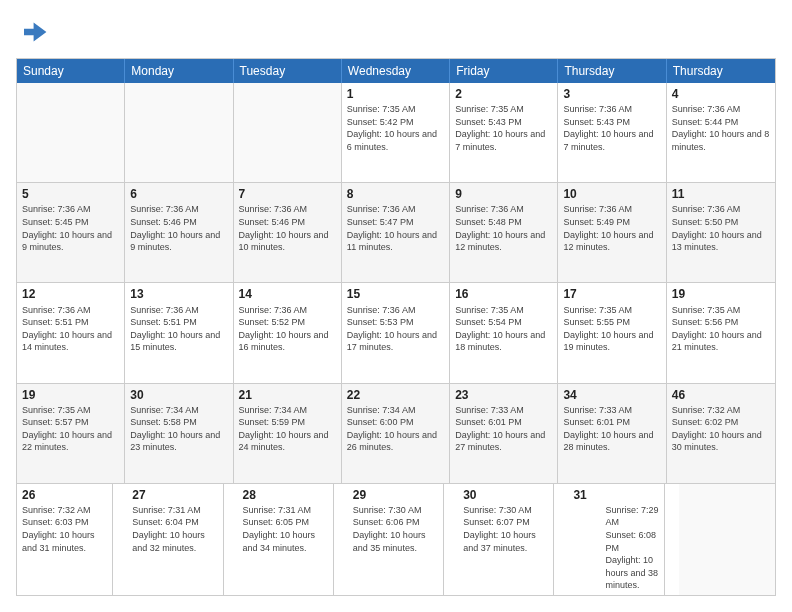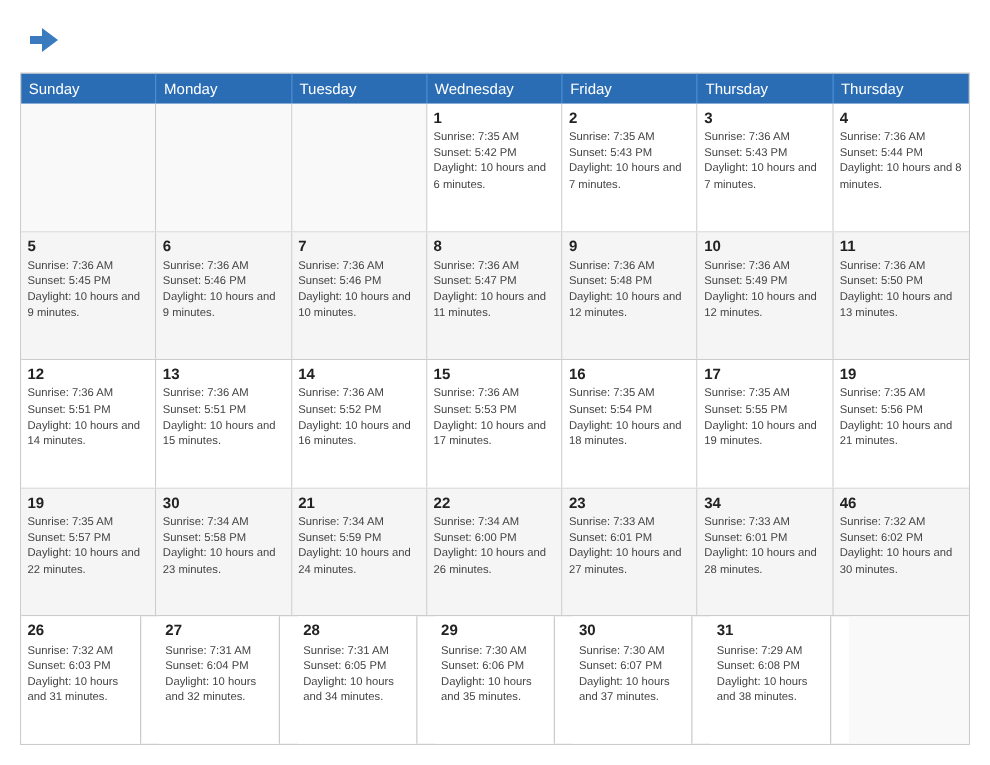--- a/index.html
+++ b/index.html
@@ -331,21 +331,21 @@
 Daylight: 10 hours and 35 minutes.</div>
           </div>
           <div class="cal-cell">
             <span class="day-num">30</span>
             <div class="cell-text" style="white-space: pre-line;">Sunrise: 7:30 AM
 Sunset: 6:07 PM
 Daylight: 10 hours and 37 minutes.</div>
           </div>
           <div class="cal-cell">
             <span class="day-num">31</span>
-            <div class="cell-text" style="white-space: pre-line;">Sunrise: 7:29 AM
+            <div class="cell-text" style="white-space: pre-line; margin-left: 32px;">Sunrise: 7:29 AM
 Sunset: 6:08 PM
 Daylight: 10 hours and 38 minutes.</div>
           </div>
           <div class="cal-cell empty"></div>
         </div>
       </div>
   </div>
 </div>
 
 </body></html>

